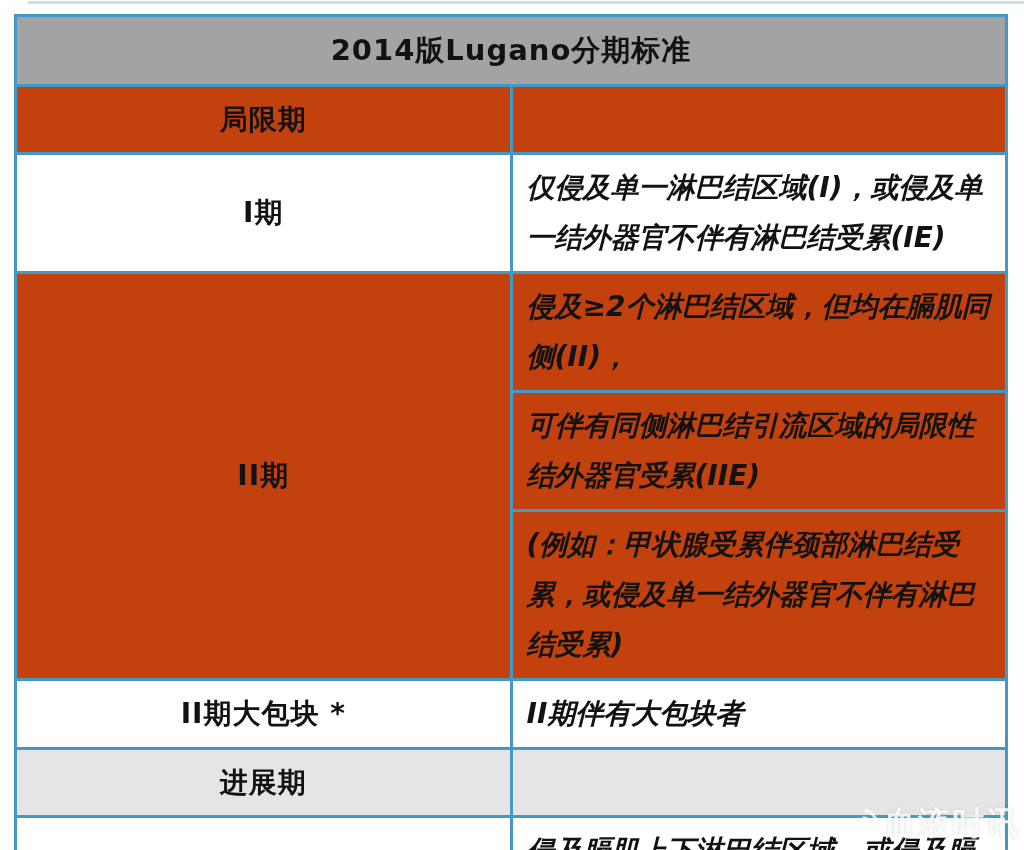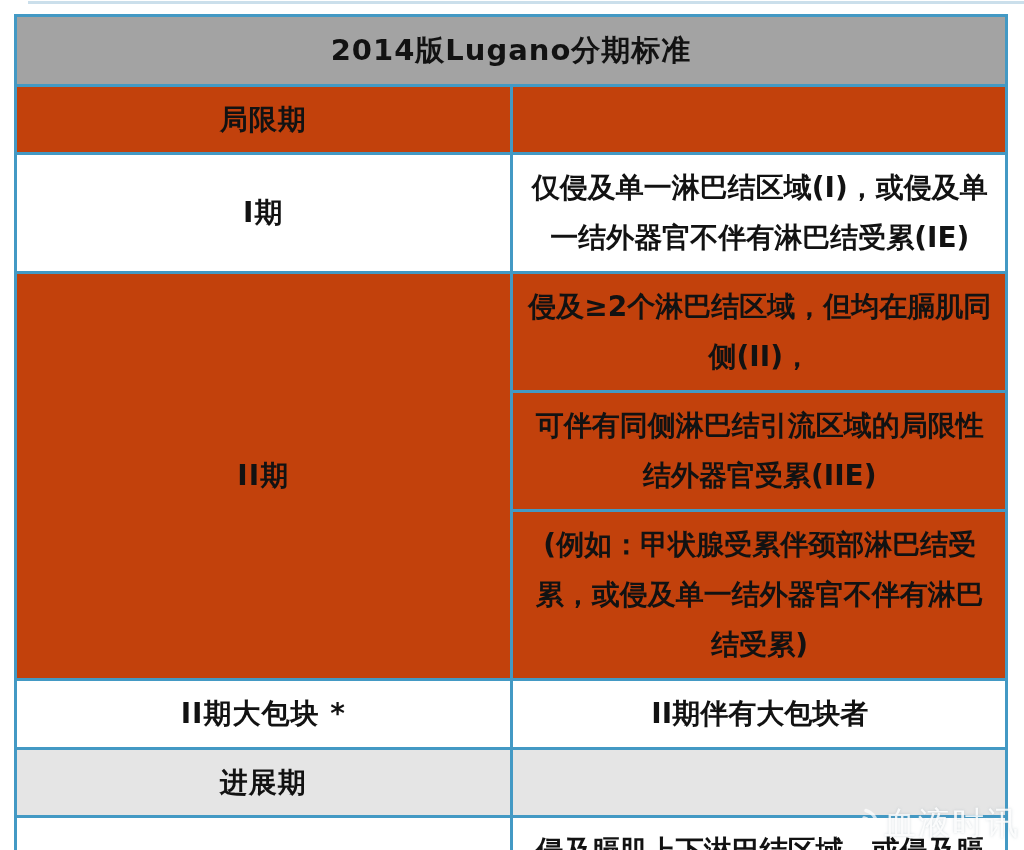--- a/index.html
+++ b/index.html
@@ -41,21 +41,22 @@
     text-align: center;
     font-size: 28px;
     font-weight: 700;
     letter-spacing: 1px;
   }
   td.desc-cell {
     padding: 8px 12px 8px 14px;
     font-size: 28px;
     font-weight: 600;
     line-height: 50px;
-    text-align: center;
+    text-align: left;
+    font-style: italic;
   }
   tr.bg-white td { background: #ffffff; }
   tr.bg-blue  td { background: #c2410c; }
   tr.bg-blue2 td { background: #e5e5e5; }
 
   tr.h-loc    { height: 68px; }
   tr.h-s1     { height: 112px; }
   tr.h-s2a    { height: 70px; }
   tr.h-s2b    { height: 76px; }
   tr.h-s2c    { height: 108px; }
@@ -64,21 +65,21 @@
   tr.h-s3     { height: 72px; }
 
   .watermark {
     position: absolute;
     right: 4px; bottom: 4px;
     display: flex;
     align-items: center;
     gap: 6px;
     color: rgba(255, 255, 255, 0.85);
     font-size: 32px;
-    font-weight: 400;
+    font-weight: 700;
     letter-spacing: 2px;
     text-shadow: 0 0 3px rgba(130, 150, 160, 0.35);
     pointer-events: none;
     white-space: nowrap;
   }
   .watermark svg { display: block; opacity: 0.85; }
 </style>
 </head>
 <body>
 

